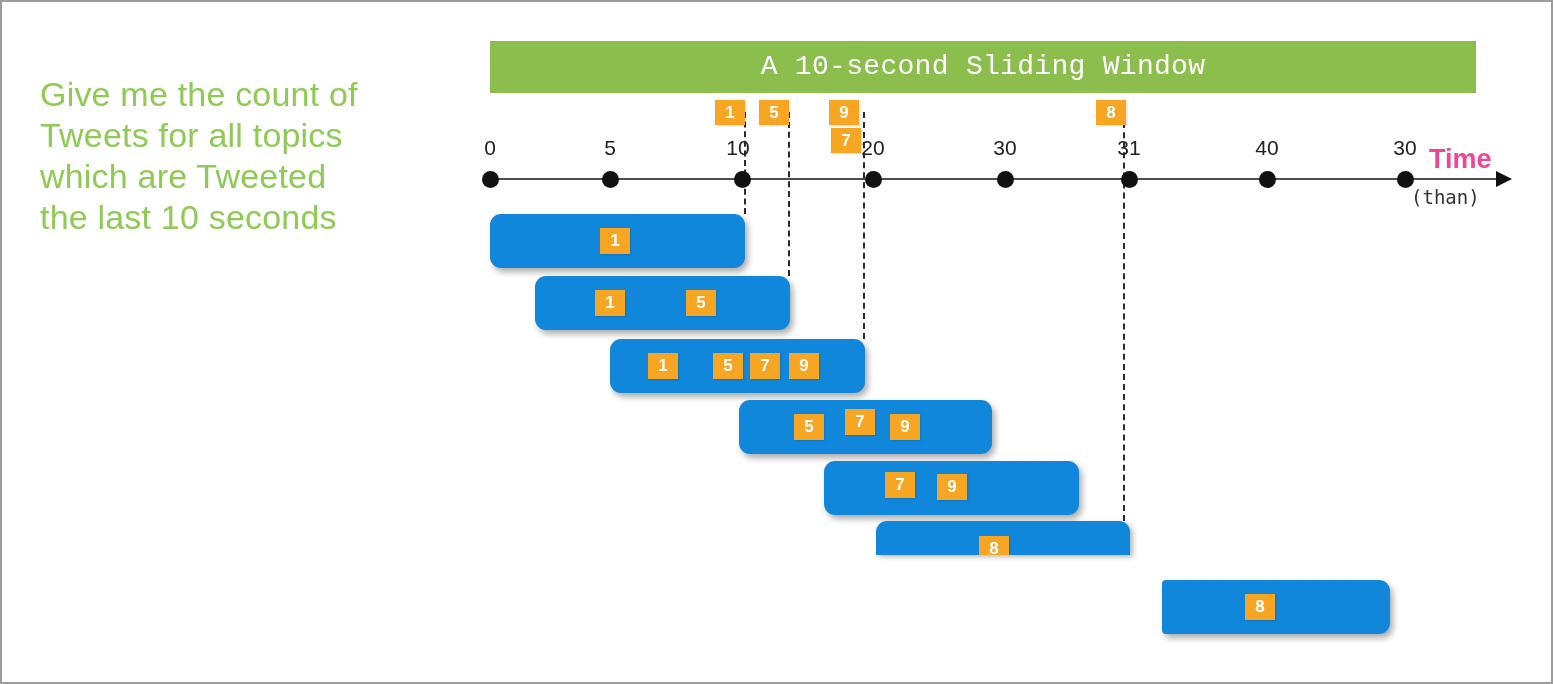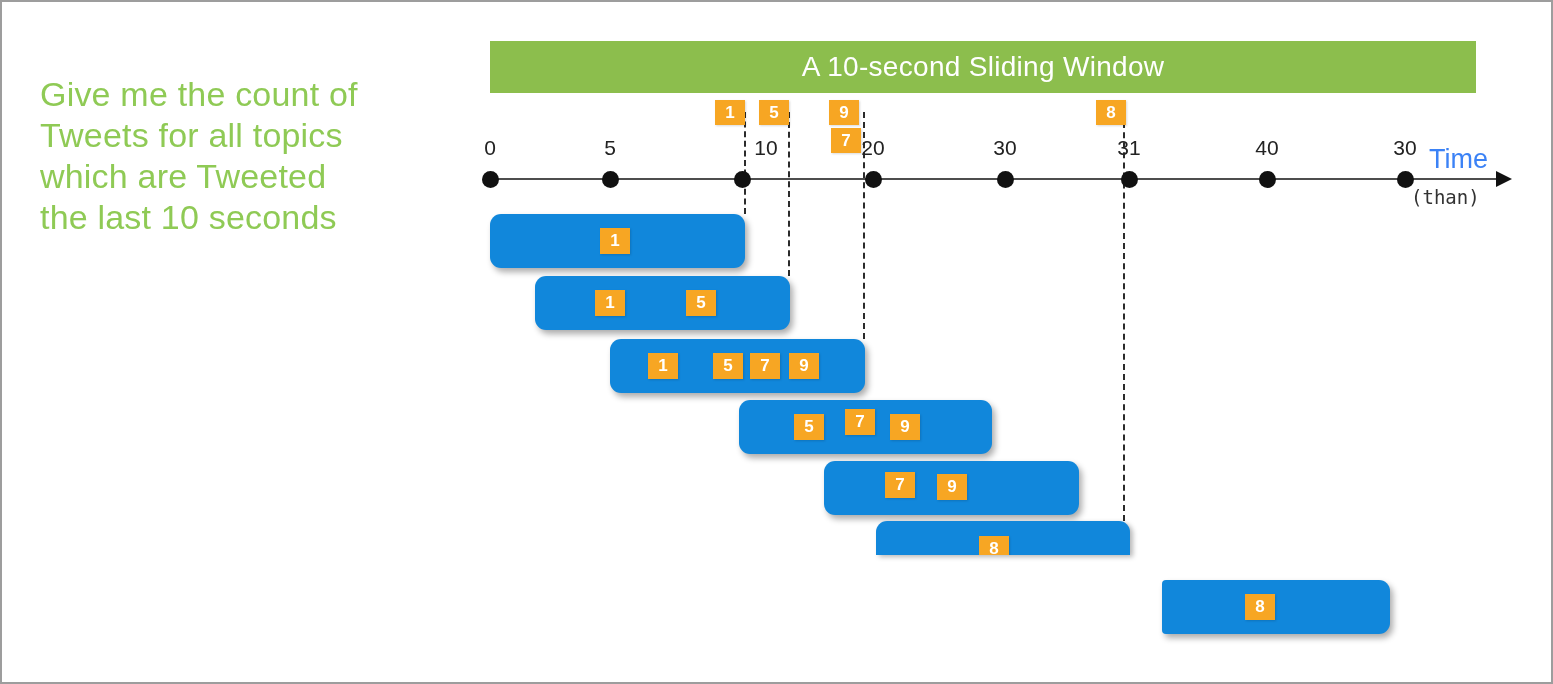--- a/index.html
+++ b/index.html
@@ -16,21 +16,21 @@
   .query{
     position:absolute;left:38px;top:72px;width:420px;
     color:#8fca55;font-size:34px;line-height:41px;font-weight:400;
     letter-spacing:0.2px;
   }
   
   .banner{
     position:absolute;left:488px;top:39px;width:986px;height:52px;
     background:#8cbe4d;color:#ffffff;
     font-size:28px;font-weight:300;letter-spacing:0.3px;
-    text-align:center;line-height:52px;
+    text-align:center;line-height:52px;font-family:Liberation Mono, monospace;
   }
   
   .dash{
     position:absolute;width:0;
     border-left:2px dashed #2b2b2b;
   }
   
   .axis-line{position:absolute;left:488px;top:176px;width:1014px;height:2px;background:#4d4d4d;}
   .axis-arrow{
     position:absolute;left:1494px;top:169px;width:0;height:0;
@@ -41,21 +41,21 @@
   .axis-dot{
     position:absolute;width:17px;height:17px;border-radius:50%;
     background:#111111;top:169px;
   }
   .tick-label{
     position:absolute;top:134px;width:44px;text-align:center;
     color:#222222;font-size:21px;
   }
   .time-label{
     position:absolute;left:1427px;top:142px;
-    color:#3b82f6;font-size:27px;font-weight:400;text-align:center;
+    color:#ec4899;font-size:27px;font-weight:700;text-align:center;
   }
   .secs-label{
     position:absolute;left:1409px;top:184px;
     color:#333333;font-size:19px;
     font-family:"DejaVu Sans Mono", monospace;
   }
   
   .chip{
     position:absolute;width:30px;height:26px;
     background:#f7a623;color:#ffffff;
@@ -94,21 +94,21 @@
   <div class="dash" style="left:742px;top:110px;height:102px"></div>
   <div class="dash" style="left:786px;top:110px;height:164px"></div>
   <div class="dash" style="left:861px;top:110px;height:227px"></div>
   <div class="dash" style="left:1121px;top:110px;height:409px"></div>
 
   <div class="axis-line"></div>
   <div class="axis-arrow"></div>
 
   <div class="tick-label" style="left:466px">0</div>
   <div class="tick-label" style="left:586px">5</div>
-  <div class="tick-label" style="left:742px">10</div>
+  <div class="tick-label" style="left:714px">10</div>
   <div class="tick-label" style="left:849px">20</div>
   <div class="tick-label" style="left:981px">30</div>
   <div class="tick-label" style="left:1105px">31</div>
   <div class="tick-label" style="left:1243px">40</div>
   <div class="tick-label" style="left:1381px">30</div>
 
   <div class="axis-dot" style="left:480px"></div>
   <div class="axis-dot" style="left:600px"></div>
   <div class="axis-dot" style="left:732px"></div>
   <div class="axis-dot" style="left:863px"></div>

